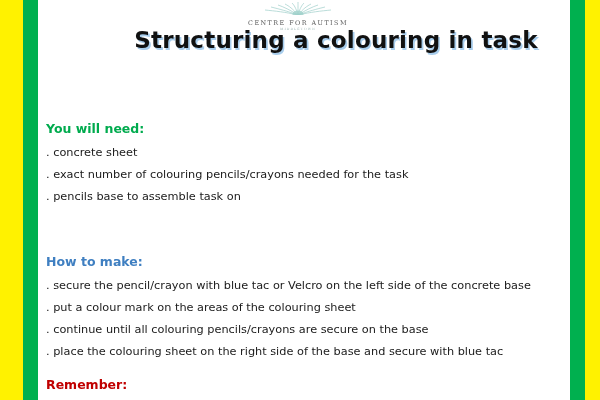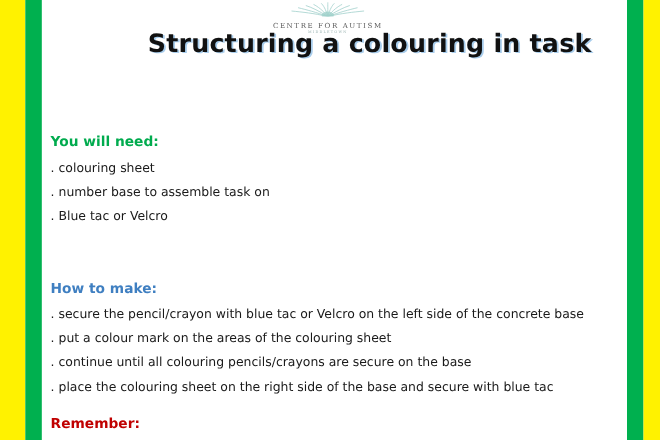--- a/index.html
+++ b/index.html
@@ -150,23 +150,23 @@
     <span class="logo-sub">MIDDLETOWN</span>
   </div>
 
   <div class="doc-title" style="color: rgb(17, 17, 17); text-shadow: rgb(168, 205, 236) 1.6px 1.6px 0px;">Structuring a colouring in task</div>
 
   <div class="content">
 
     <div class="section">
       <div class="section-heading heading-green" style="color: rgb(0, 171, 78); margin-top: 34px;">You will need:</div>
       <ul class="bullets">
-        <li class="bullet">. colouring sheet</li>
-        <li class="bullet">. number base to assemble task on</li>
-        <li class="bullet">. Blue tac or Velcro</li>
+        <li class="bullet">. concrete sheet</li>
+        <li class="bullet">. exact number of colouring pencils/crayons needed for the task</li>
+        <li class="bullet">. pencils base to assemble task on</li>
       </ul>
     </div>
 
     <div class="gap-need"></div>
 
     <div class="section">
       <div class="section-heading heading-blue" style="color: rgb(63, 127, 193);">How to make:</div>
       <ul class="bullets">
         <li class="bullet">. secure the pencil/crayon with blue tac or Velcro on the left side of the concrete base</li>
         <li class="bullet">. put a colour mark on the areas of the colouring sheet</li>

